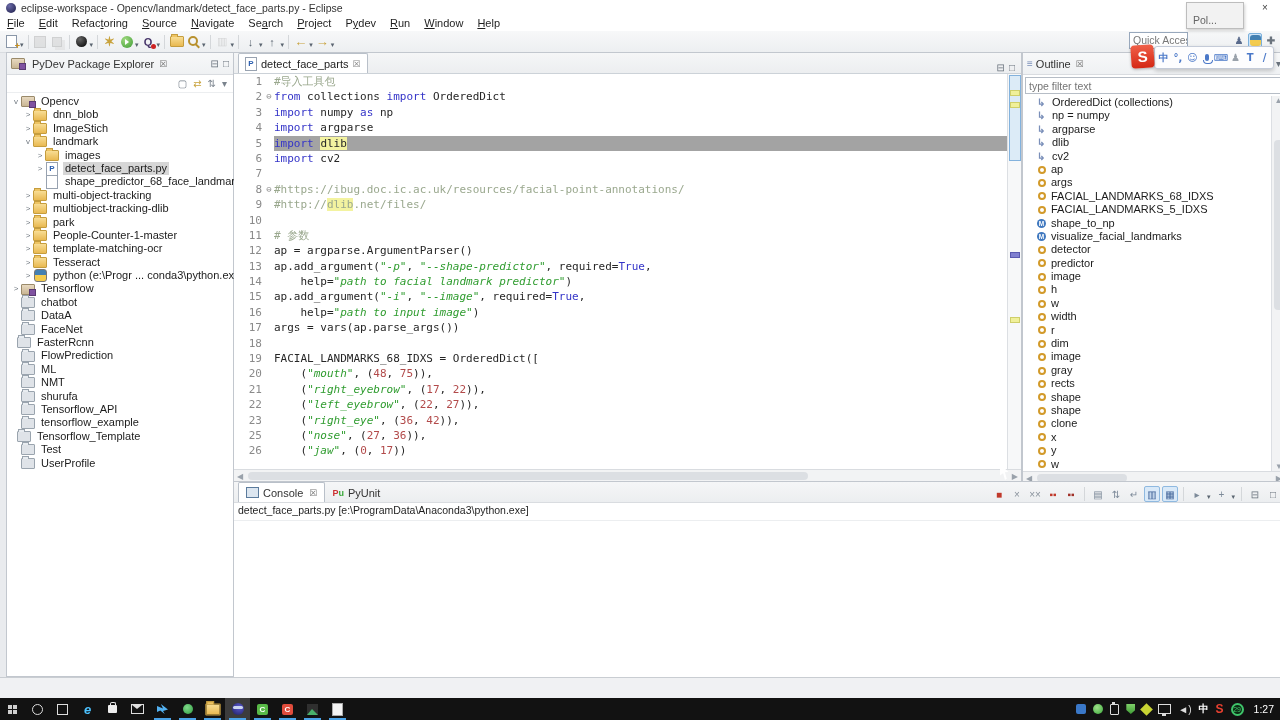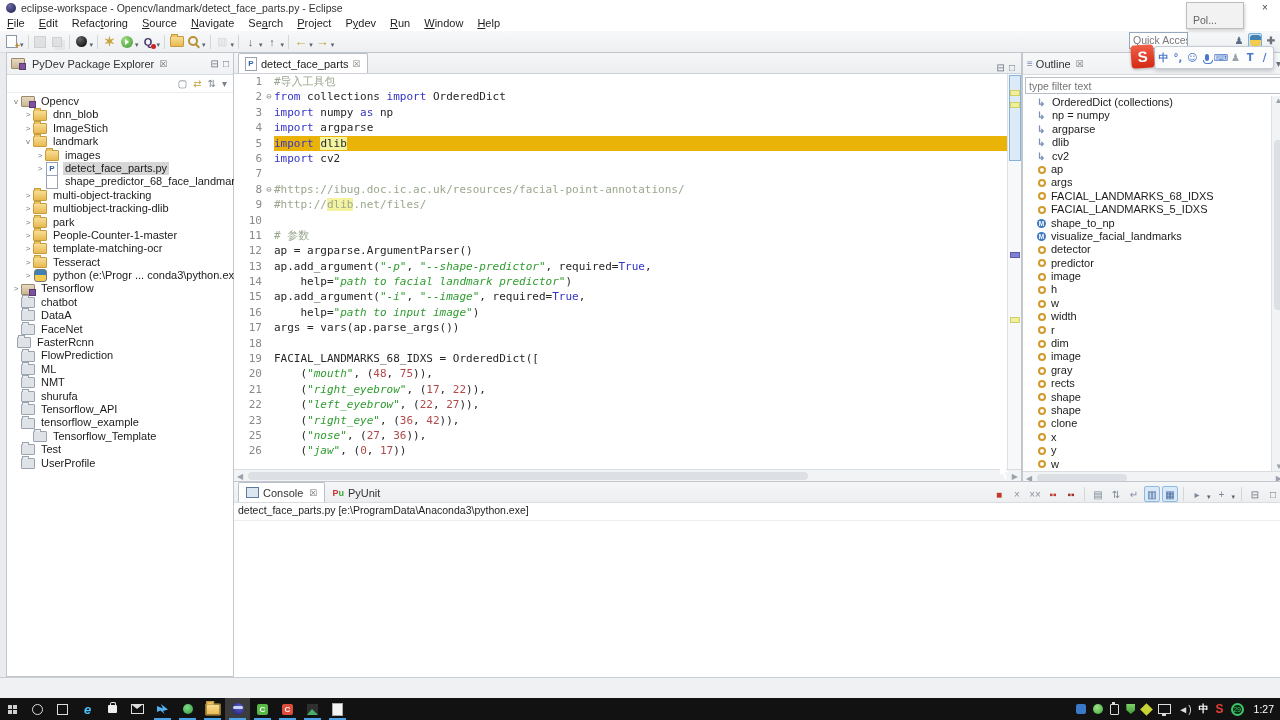--- a/index.html
+++ b/index.html
@@ -60,21 +60,21 @@
   .i-python{width:11px;height:11px;border-radius:3px;background:linear-gradient(180deg,#4380b2 50%,#f3cb4e 50%);border:1px solid #777;}
   
   .etabbar{height:20px;background:linear-gradient(#f5f6f7,#eceef0);border-bottom:1px solid #ccd2d8;display:flex;align-items:flex-end;}
   .etab{height:19px;display:flex;align-items:center;background:#fff;border:1px solid #b9c0c9;border-bottom:none;border-radius:2px 2px 0 0;padding:0 6px;font-size:11px;color:#222;margin-left:4px;gap:4px;}
   .code-wrap{position:relative;height:395px;overflow:hidden;background:#fff;}
   .code{font-family:"DejaVu Sans Mono","Liberation Mono",monospace;font-size:11px;}
   .code-line{display:flex;height:15.4px;line-height:15.4px;white-space:pre;}
   .ln{width:28px;text-align:right;color:#8a8a8a;flex:none;padding-right:2px;}
   .fold{width:10px;flex:none;color:#8a8a8a;font-size:9px;text-align:center;}
   .lbody{flex:1;}
-  .code-line.current .lbody{background:#eab308;}
+  .code-line.current .lbody{background:#a3a3a3;}
   .c-kw{color:#3434c8;}
   .c-str{color:#2f9c2f;font-style:italic;}
   .c-num{color:#b24a4a;}
   .c-cmt{color:#9aa88e;}
   .c-pl{color:#262626;}
   .c-hl{background:#f3f3a0;}
   .ruler{position:absolute;top:0;right:0;width:13px;bottom:0;background:#f7f8f9;border-left:1px solid #dcdfe3;}
   .ruler-thumb{position:absolute;top:1px;left:1px;width:10px;height:84px;background:#dcebf7;border:1px solid #83b2dd;}
   .mark{position:absolute;left:2px;width:8px;height:4px;}
   .hscroll{height:13px;background:#f2f3f4;border-top:1px solid #d9dce0;position:relative;display:flex;align-items:center;justify-content:space-between;padding:0 3px;box-sizing:border-box;color:#9aa2ab;font-size:8px;}
@@ -411,21 +411,21 @@
             </span>
             <span class="tlabel">Tensorflow_API</span>
           </div>
           <div class="trow" style="padding-left: 4px;">
             <span class="tarrow"></span>
             <span class="ticon">
               <span class="i-folder grey"></span>
             </span>
             <span class="tlabel">tensorflow_example</span>
           </div>
-          <div class="trow" style="padding-left: 16px;">
+          <div class="trow" style="padding-left: 0;">
             <span class="tarrow"></span>
             <span class="ticon">
               <span class="i-folder grey"></span>
             </span>
             <span class="tlabel">Tensorflow_Template</span>
           </div>
           <div class="trow" style="padding-left: 4px;">
             <span class="tarrow"></span>
             <span class="ticon">
               <span class="i-folder grey"></span>

